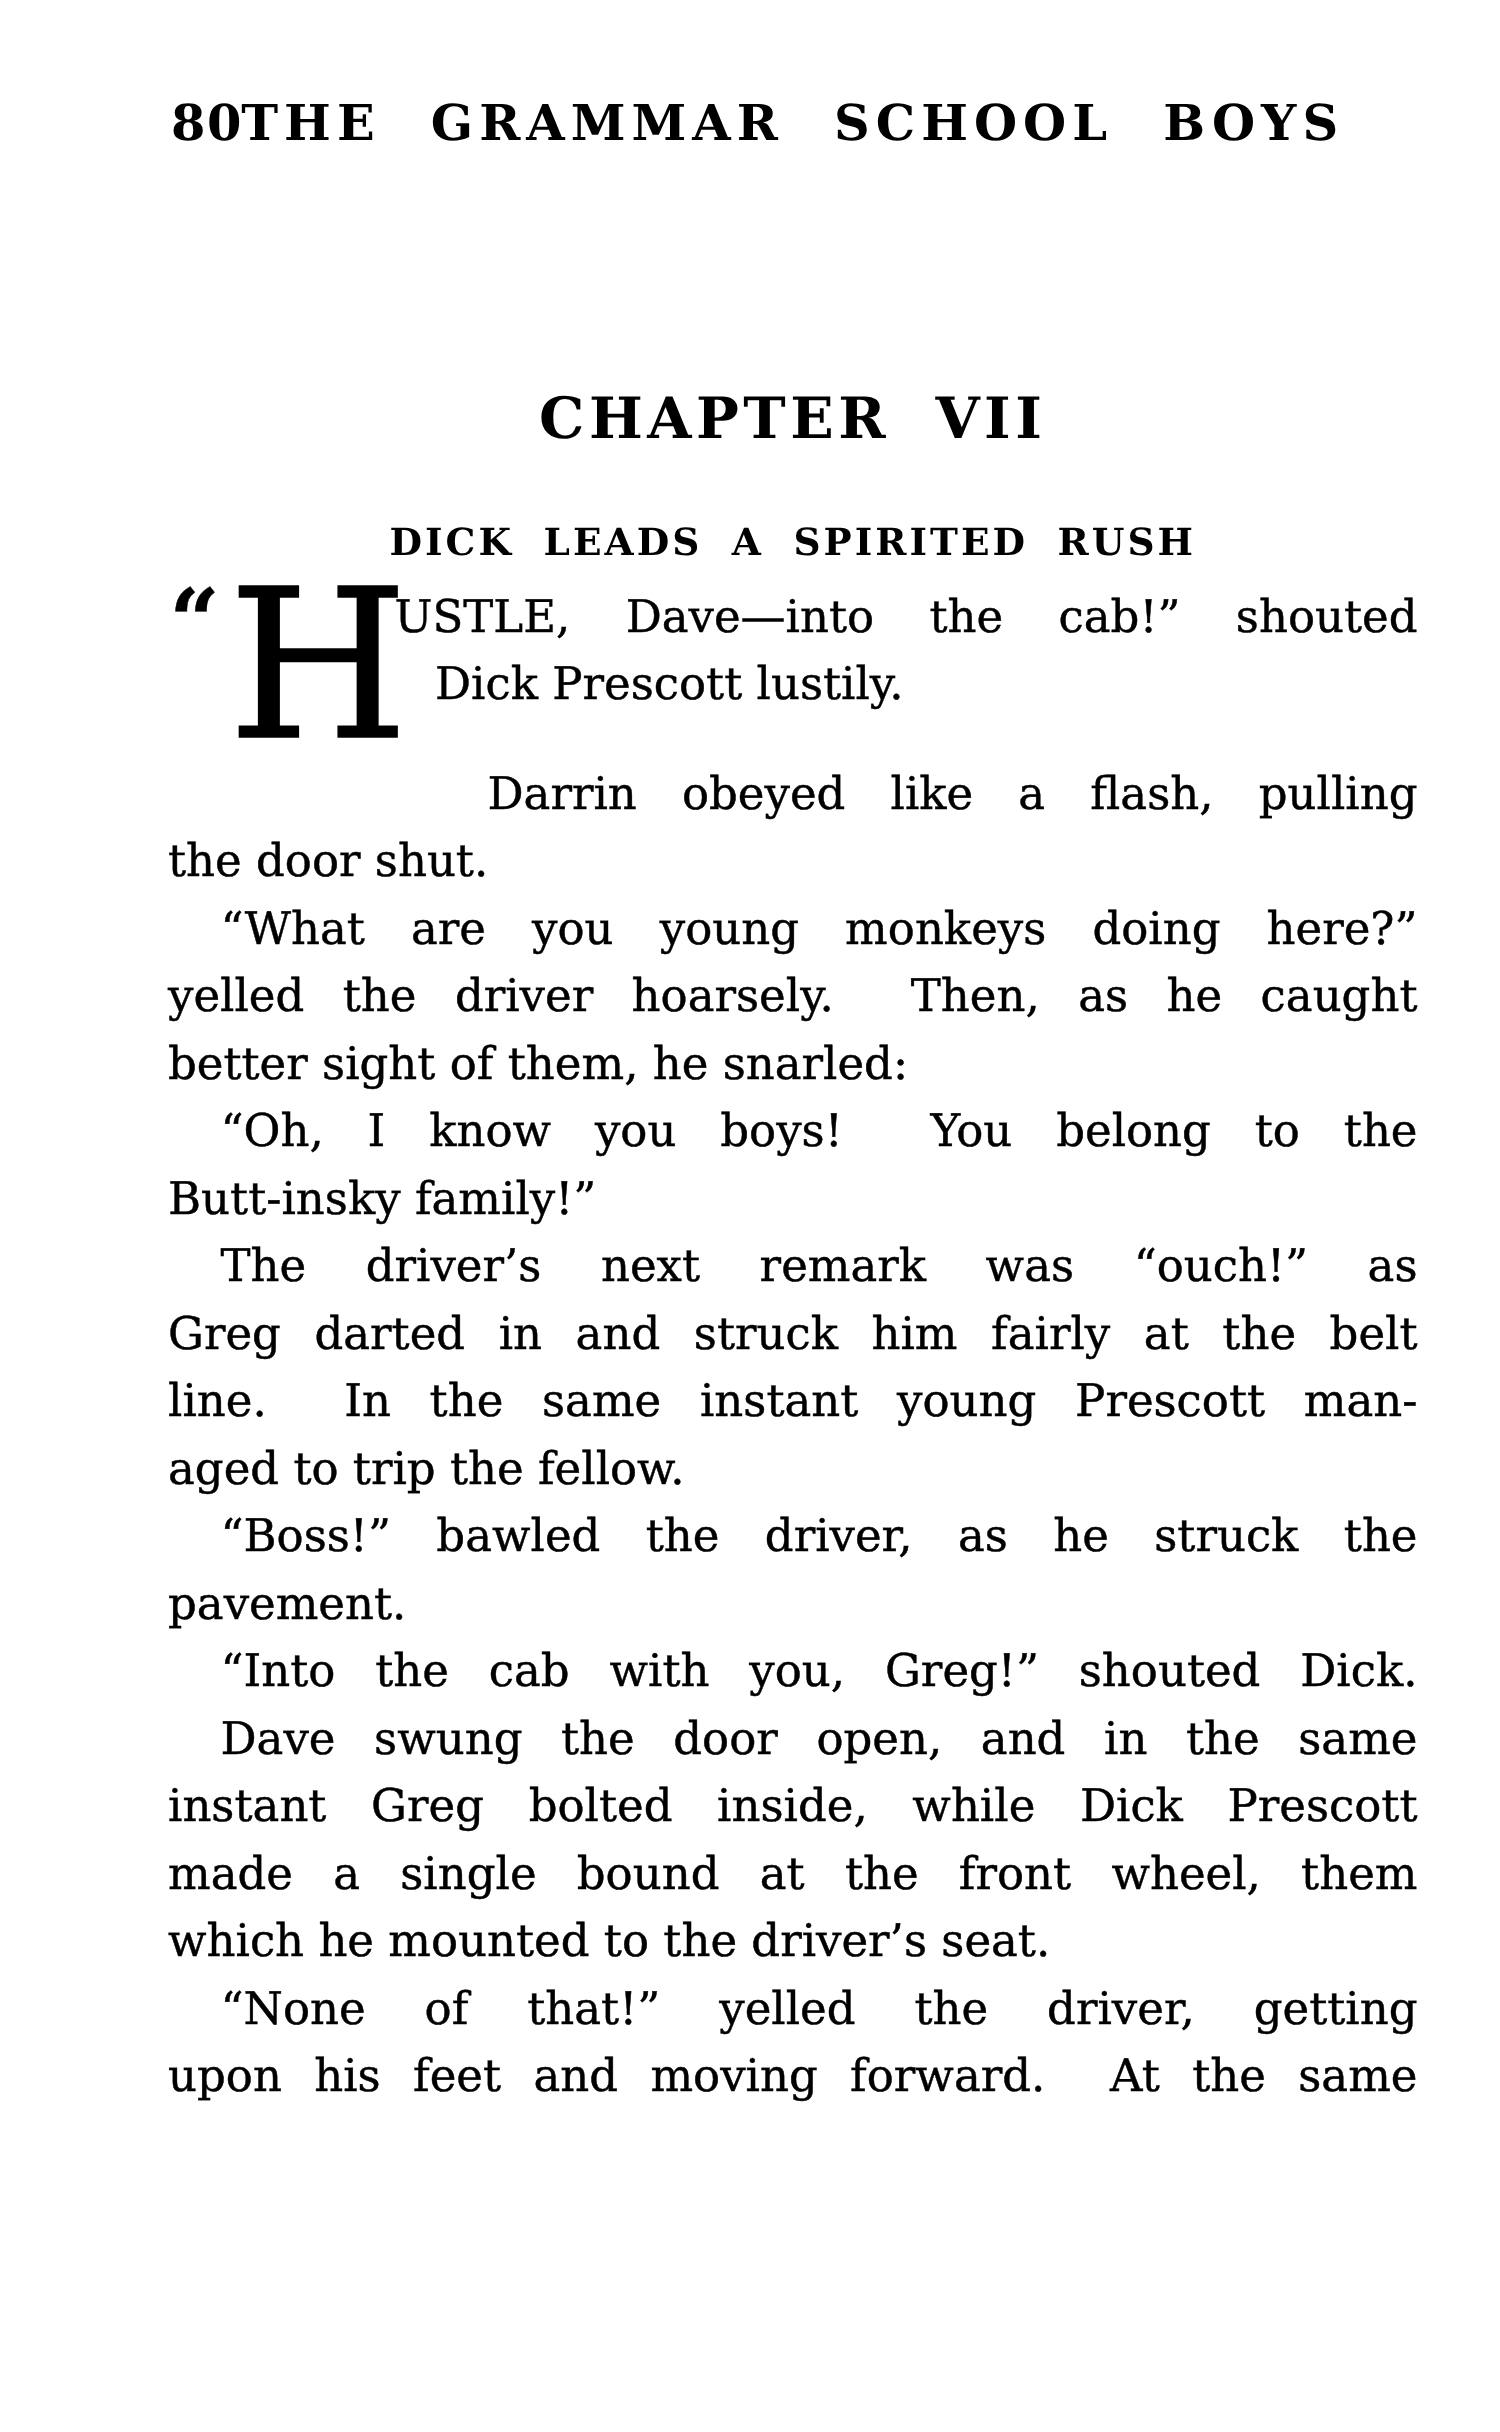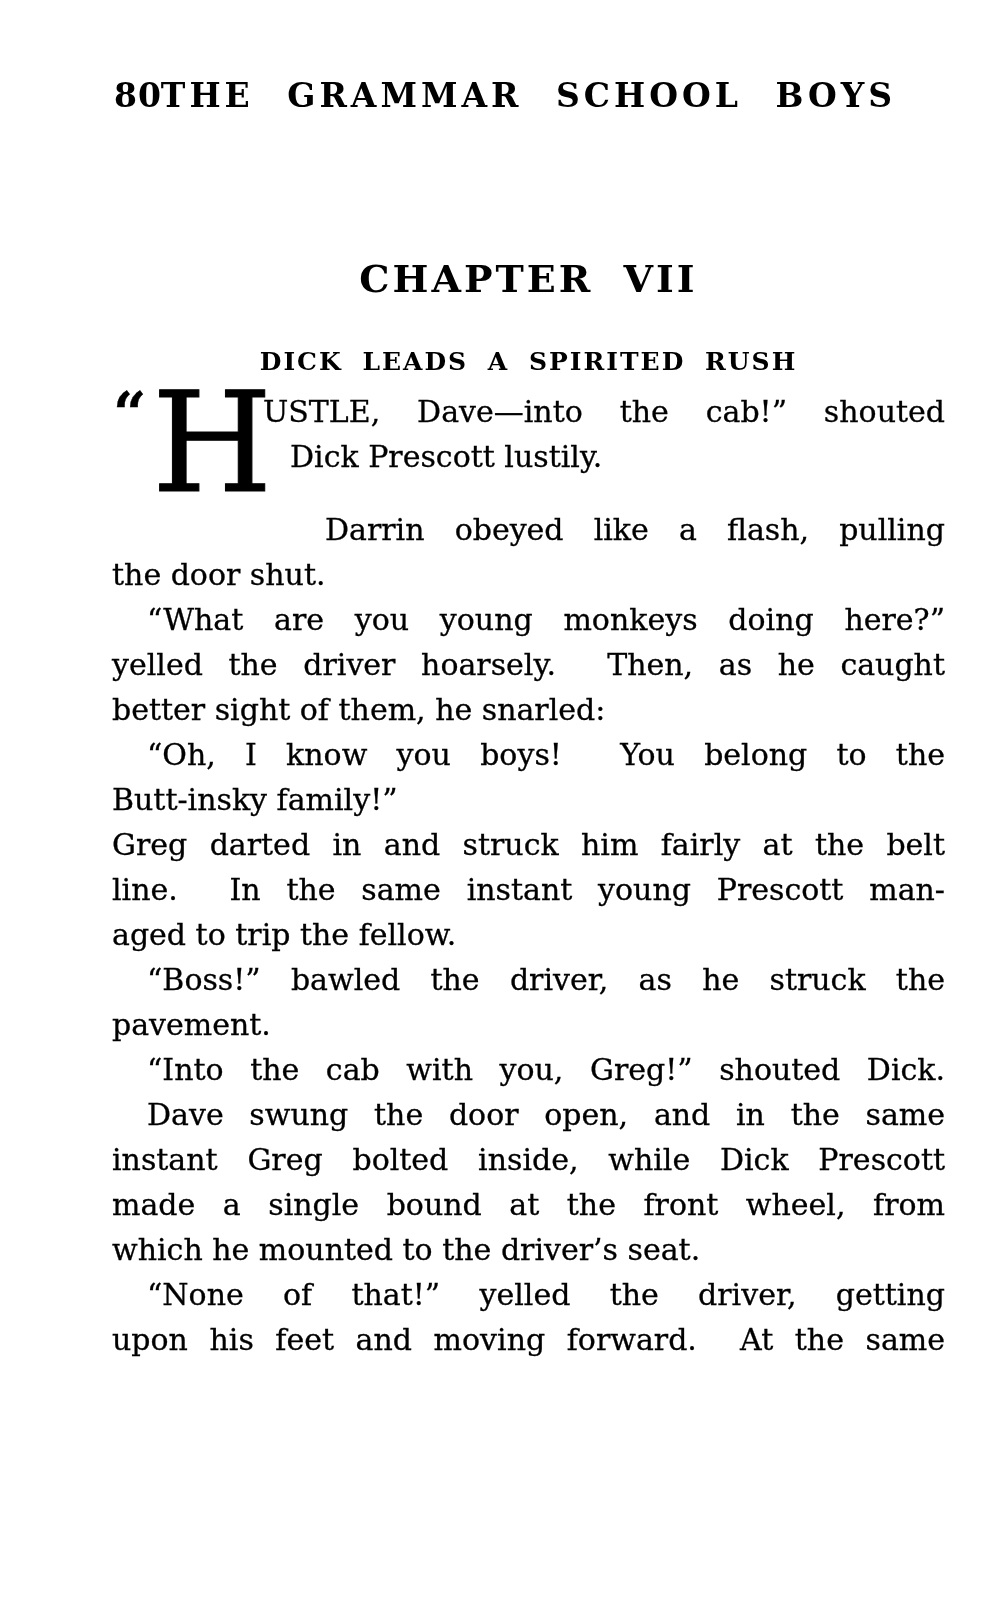--- a/index.html
+++ b/index.html
@@ -13,21 +13,21 @@
     height: 1621px;
     background: #ffffff;
     color: #000000;
     font-family: "DejaVu Serif", "Liberation Serif", serif;
     overflow: hidden;
   }
   
   .running-header {
     position: absolute;
     left: 112px;
-    top: 78px;
+    top: 64px;
     width: 833px;
     height: 36px;
     font-size: 33px;
     font-weight: bold;
     line-height: 36px;
   }
   .page-number {
     position: absolute;
     left: 2px;
     top: 0;
@@ -127,27 +127,28 @@
     <span class="dropcap">H</span>
   <div class="line just" style="padding-left: 151px;">USTLE, Dave—into the cab!” shouted</div>
       <div class="line" style="padding-left: 178px;">Dick Prescott lustily.</div>
       <div class="line just" style="padding-left: 213px; margin-top: 28px;">Darrin obeyed like a flash, pulling</div>
       <div class="line">the door shut.</div>
       <div class="line just" style="padding-left: 35px;">“What are you young monkeys doing here?”</div>
       <div class="line just">yelled the driver hoarsely.&nbsp; Then, as he caught</div>
       <div class="line">better sight of them, he snarled:</div>
       <div class="line just" style="padding-left: 35px;">“Oh, I know you boys!&nbsp; You belong to the</div>
       <div class="line">Butt-insky family!”</div>
+      <div class="line just" style="padding-left: 35px;">The driver’s next remark was “ouch!” as</div>
       <div class="line just">Greg darted in and struck him fairly at the belt</div>
       <div class="line just">line.&nbsp; In the same instant young Prescott man-</div>
       <div class="line">aged to trip the fellow.</div>
       <div class="line just" style="padding-left: 35px;">“Boss!” bawled the driver, as he struck the</div>
       <div class="line">pavement.</div>
       <div class="line just" style="padding-left: 35px;">“Into the cab with you, Greg!” shouted Dick.</div>
       <div class="line just" style="padding-left: 35px;">Dave swung the door open, and in the same</div>
       <div class="line just">instant Greg bolted inside, while Dick Prescott</div>
-      <div class="line just">made a single bound at the front wheel, from</div>
+      <div class="line just">made a single bound at the front wheel, them</div>
       <div class="line">which he mounted to the driver’s seat.</div>
       <div class="line just" style="padding-left: 35px;">“None of that!” yelled the driver, getting</div>
       <div class="line just">upon his feet and moving forward.&nbsp; At the same</div>
     </div>
 
 </div>
 
 </body></html>

